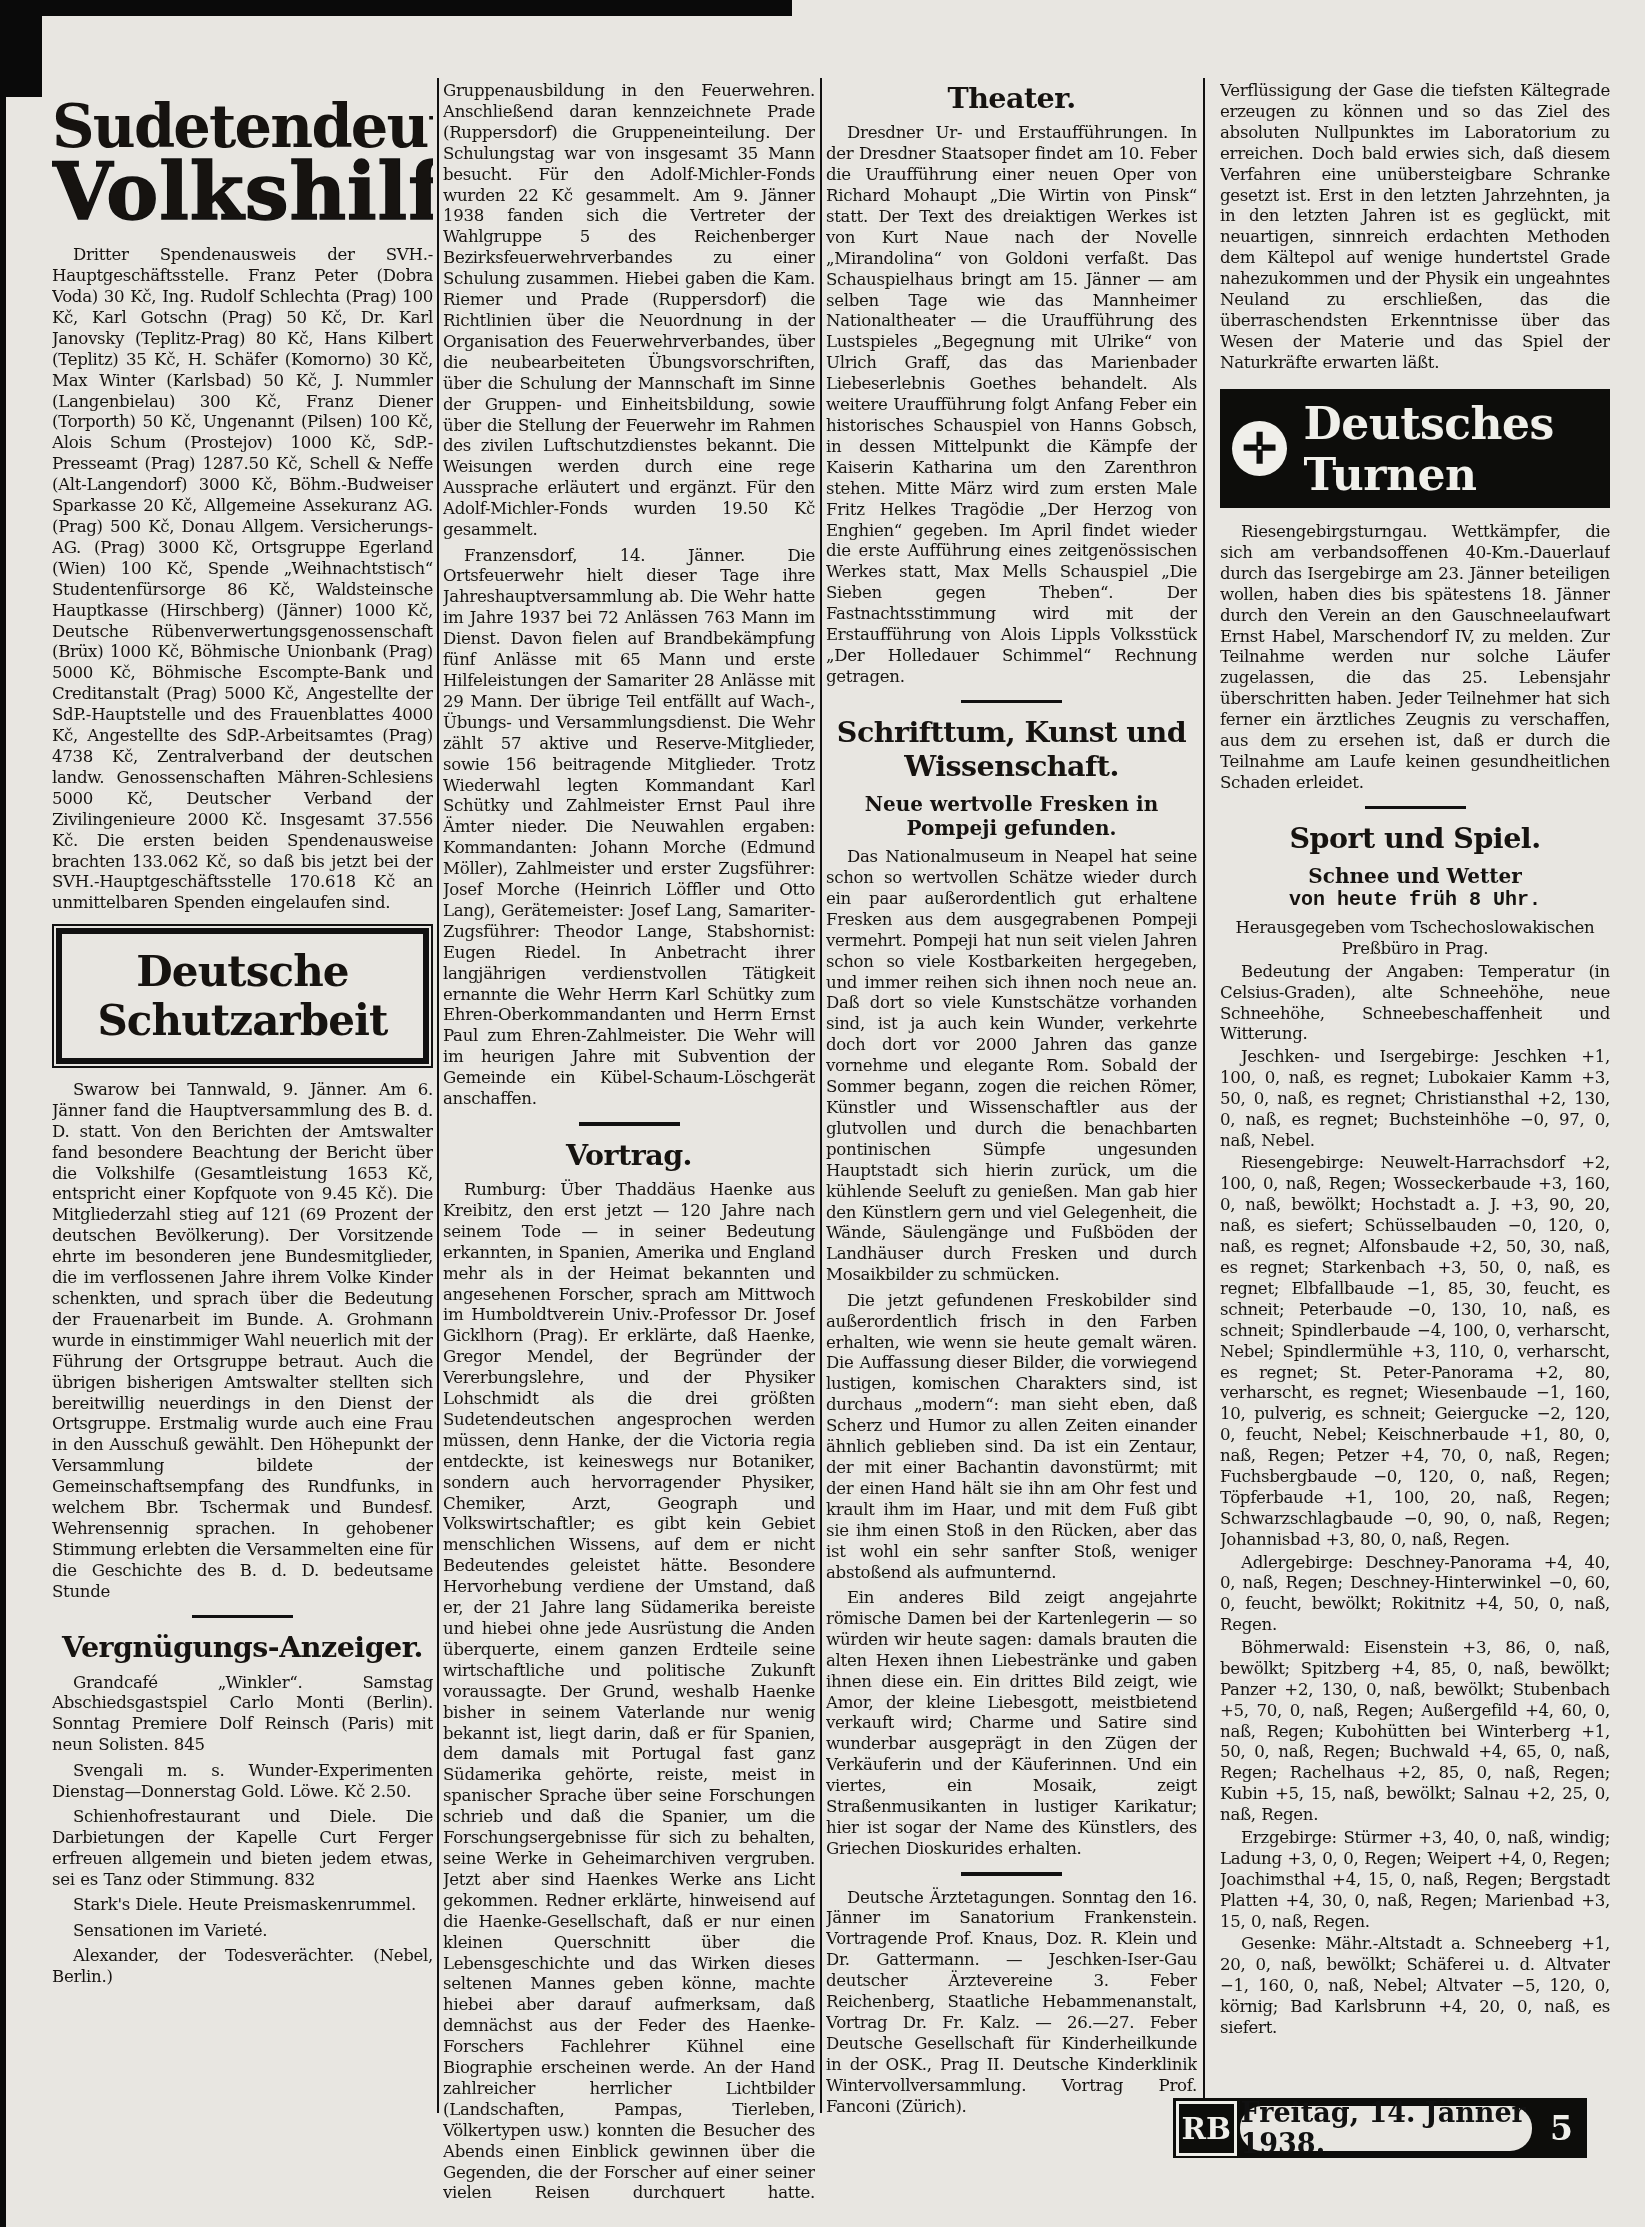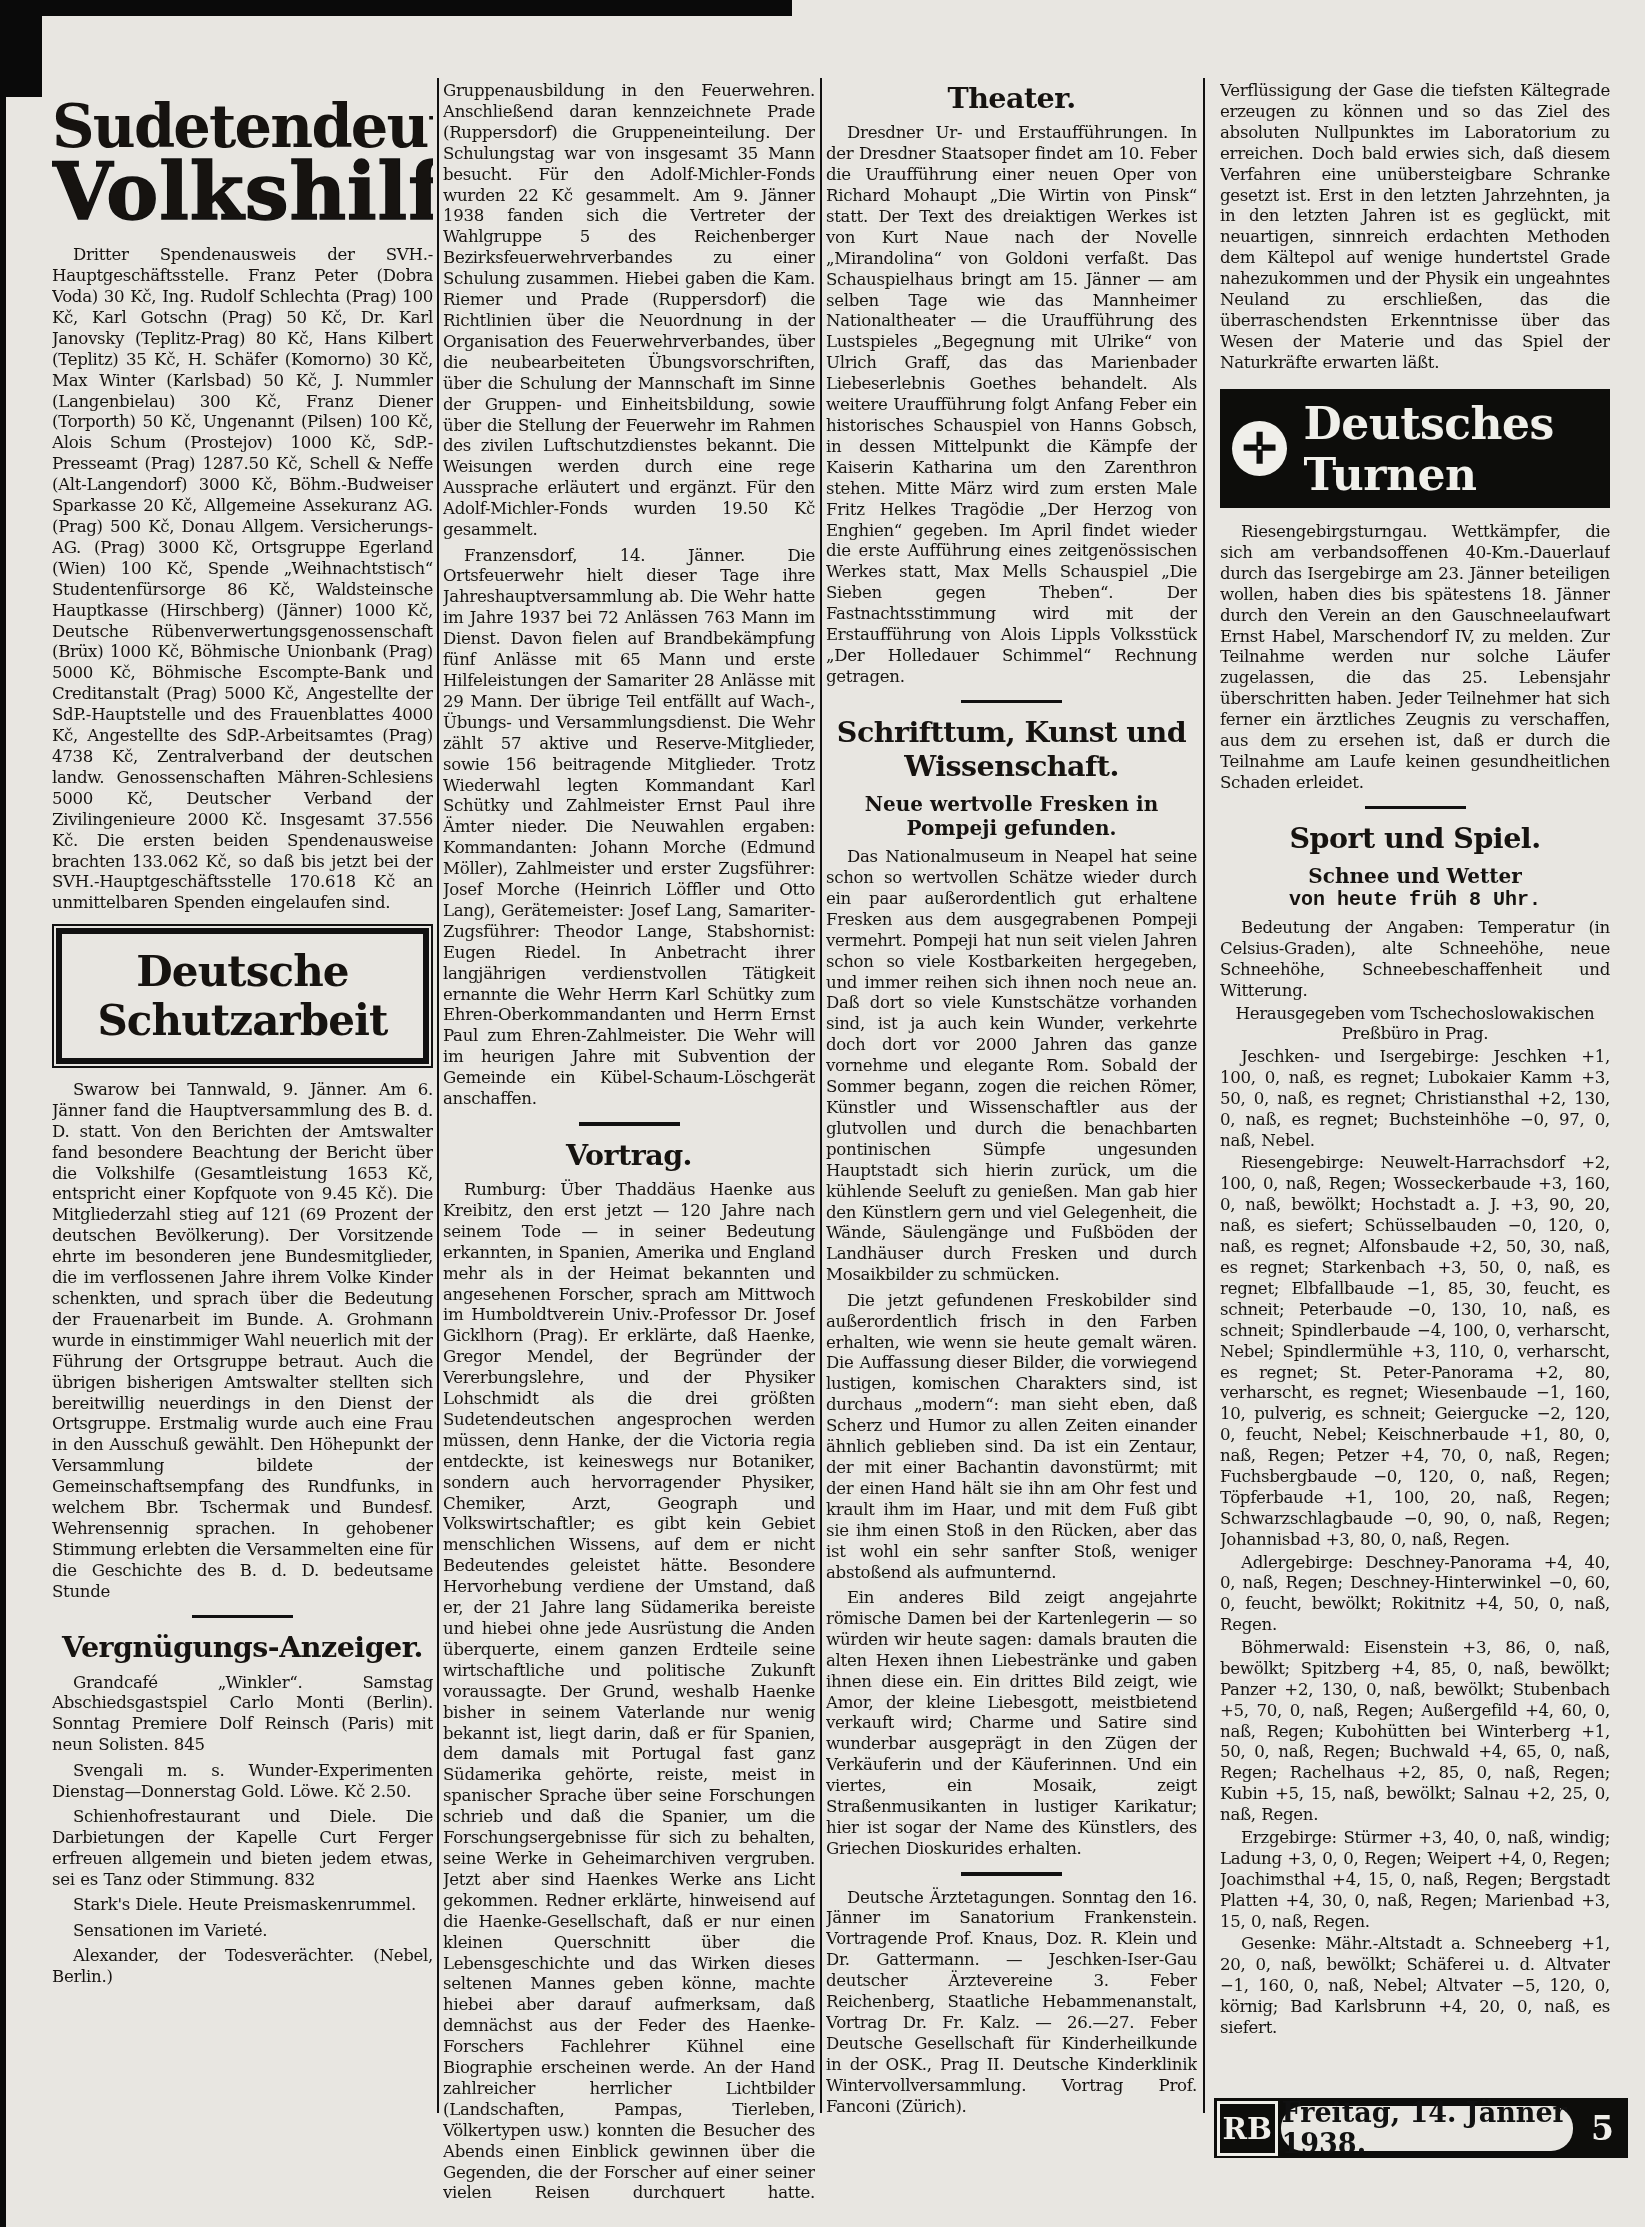--- a/index.html
+++ b/index.html
@@ -25,21 +25,21 @@
     -webkit-text-stroke:1.4px #111;}
   .boxhead{border:6.4px solid #111;outline:2.8px solid #111;outline-offset:2.8px;
     margin:14px 3.7px 15.7px 3.7px;padding:13px 4.6px;text-align:center;
     font-size:42px;font-weight:bold;letter-spacing:-0.9px;}
   .banner{background:#0d0d0b;color:#f0efea;display:flex;align-items:center;
     padding:8.3px 12px;margin:15.7px 0 14px 0;}
   .banner .emblem{width:55px;height:55px;border-radius:50%;background:#f0efea;
     color:#0d0d0b;display:flex;align-items:center;justify-content:center;
     font-size:42px;font-weight:bold;margin-right:16.6px;flex:0 0 auto;}
   .banner .btxt{font-size:44px;font-weight:bold;letter-spacing:-0.5px;}
-  .footerbar{position:absolute;left:1214px;top:2098px;width:414px;height:60px;
+  .footerbar{position:absolute;left:1173px;top:2098px;width:414px;height:60px;
     background:#0d0d0b;display:flex;align-items:center;}
   .footerbar .fmono{width:55px;height:49px;background:#0d0d0b;color:#efeee9;
     border:3.7px solid #efeee9;display:flex;align-items:center;justify-content:center;
     font-size:29.5px;font-weight:bold;margin-left:2.8px;}
   .footerbar .fdate{flex:1;background:#e8e6e1;color:#111;height:45px;margin:0 3.7px;
     display:flex;align-items:center;justify-content:center;font-size:27px;font-weight:bold;border-radius:22px;}
   .footerbar .fpage{width:51px;height:49px;background:#0d0d0b;color:#efeee9;
     display:flex;align-items:center;justify-content:center;font-size:33px;font-weight:bold;}
   .wetter p{margin-bottom:1.8px;}
 </style>
@@ -102,22 +102,22 @@
     <p class="body-text no-indent">Verflüssigung der Gase die tiefsten Kältegrade erzeugen zu können und so das Ziel des absoluten Nullpunktes im Laboratorium zu erreichen. Doch bald erwies sich, daß diesem Verfahren eine unübersteigbare Schranke gesetzt ist. Erst in den letzten Jahrzehnten, ja in den letzten Jahren ist es geglückt, mit neuartigen, sinnreich erdachten Methoden dem Kältepol auf wenige hundertstel Grade nahezukommen und der Physik ein ungeahntes Neuland zu erschließen, das die überraschendsten Erkenntnisse über das Wesen der Materie und das Spiel der Naturkräfte erwarten läßt.</p>
     <div class="banner">
       <div class="emblem">✛</div>
       <div class="btxt">Deutsches Turnen</div>
     </div>
     <p class="body-text">Riesengebirgsturngau. Wettkämpfer, die sich am verbandsoffenen 40-Km.-Dauerlauf durch das Isergebirge am 23. Jänner beteiligen wollen, haben dies bis spätestens 18. Jänner durch den Verein an den Gauschneelaufwart Ernst Habel, Marschendorf IV, zu melden. Zur Teilnahme werden nur solche Läufer zugelassen, die das 25. Lebensjahr überschritten haben. Jeder Teilnehmer hat sich ferner ein ärztliches Zeugnis zu verschaffen, aus dem zu ersehen ist, daß er durch die Teilnahme am Laufe keinen gesundheitlichen Schaden erleidet.</p>
     <div class="divider"></div>
     <div class="sec-head">Sport und Spiel.</div>
     <div class="sub-head" style="margin-bottom:0;">Schnee und Wetter</div>
     <div class="sub-head" style="margin-top:0;font-family:Liberation Mono, monospace;">von heute früh 8 Uhr.</div>
+    <p class="body-text no-indent" style="text-align:center;">Herausgegeben vom Tschechoslowakischen Preßbüro in Prag.</p>
     <p class="body-text">Bedeutung der Angaben: Temperatur (in Celsius-Graden), alte Schneehöhe, neue Schneehöhe, Schneebeschaffenheit und Witterung.</p>
-    <p class="body-text no-indent" style="text-align:center;">Herausgegeben vom Tschechoslowakischen Preßbüro in Prag.</p>
     <p class="body-text">Jeschken- und Isergebirge: Jeschken +1, 100, 0, naß, es regnet; Lubokaier Kamm +3, 50, 0, naß, es regnet; Christiansthal +2, 130, 0, naß, es regnet; Buchsteinhöhe −0, 97, 0, naß, Nebel.</p>
     <p class="body-text">Riesengebirge: Neuwelt-Harrachsdorf +2, 100, 0, naß, Regen; Wosseckerbaude +3, 160, 0, naß, bewölkt; Hochstadt a. J. +3, 90, 20, naß, es siefert; Schüsselbauden −0, 120, 0, naß, es regnet; Alfonsbaude +2, 50, 30, naß, es regnet; Starkenbach +3, 50, 0, naß, es regnet; Elbfallbaude −1, 85, 30, feucht, es schneit; Peterbaude −0, 130, 10, naß, es schneit; Spindlerbaude −4, 100, 0, verharscht, Nebel; Spindlermühle +3, 110, 0, verharscht, es regnet; St. Peter-Panorama +2, 80, verharscht, es regnet; Wiesenbaude −1, 160, 10, pulverig, es schneit; Geiergucke −2, 120, 0, feucht, Nebel; Keischnerbaude +1, 80, 0, naß, Regen; Petzer +4, 70, 0, naß, Regen; Fuchsbergbaude −0, 120, 0, naß, Regen; Töpferbaude +1, 100, 20, naß, Regen; Schwarzschlagbaude −0, 90, 0, naß, Regen; Johannisbad +3, 80, 0, naß, Regen.</p>
     <p class="body-text">Adlergebirge: Deschney-Panorama +4, 40, 0, naß, Regen; Deschney-Hinterwinkel −0, 60, 0, feucht, bewölkt; Rokitnitz +4, 50, 0, naß, Regen.</p>
     <p class="body-text">Böhmerwald: Eisenstein +3, 86, 0, naß, bewölkt; Spitzberg +4, 85, 0, naß, bewölkt; Panzer +2, 130, 0, naß, bewölkt; Stubenbach +5, 70, 0, naß, Regen; Außergefild +4, 60, 0, naß, Regen; Kubohütten bei Winterberg +1, 50, 0, naß, Regen; Buchwald +4, 65, 0, naß, Regen; Rachelhaus +2, 85, 0, naß, Regen; Kubin +5, 15, naß, bewölkt; Salnau +2, 25, 0, naß, Regen.</p>
     <p class="body-text">Erzgebirge: Stürmer +3, 40, 0, naß, windig; Ladung +3, 0, 0, Regen; Weipert +4, 0, Regen; Joachimsthal +4, 15, 0, naß, Regen; Bergstadt Platten +4, 30, 0, naß, Regen; Marienbad +3, 15, 0, naß, Regen.</p>
     <p class="body-text">Gesenke: Mähr.-Altstadt a. Schneeberg +1, 20, 0, naß, bewölkt; Schäferei u. d. Altvater −1, 160, 0, naß, Nebel; Altvater −5, 120, 0, körnig; Bad Karlsbrunn +4, 20, 0, naß, es siefert.</p>
 
   </div>
 
   <div class="footerbar">

